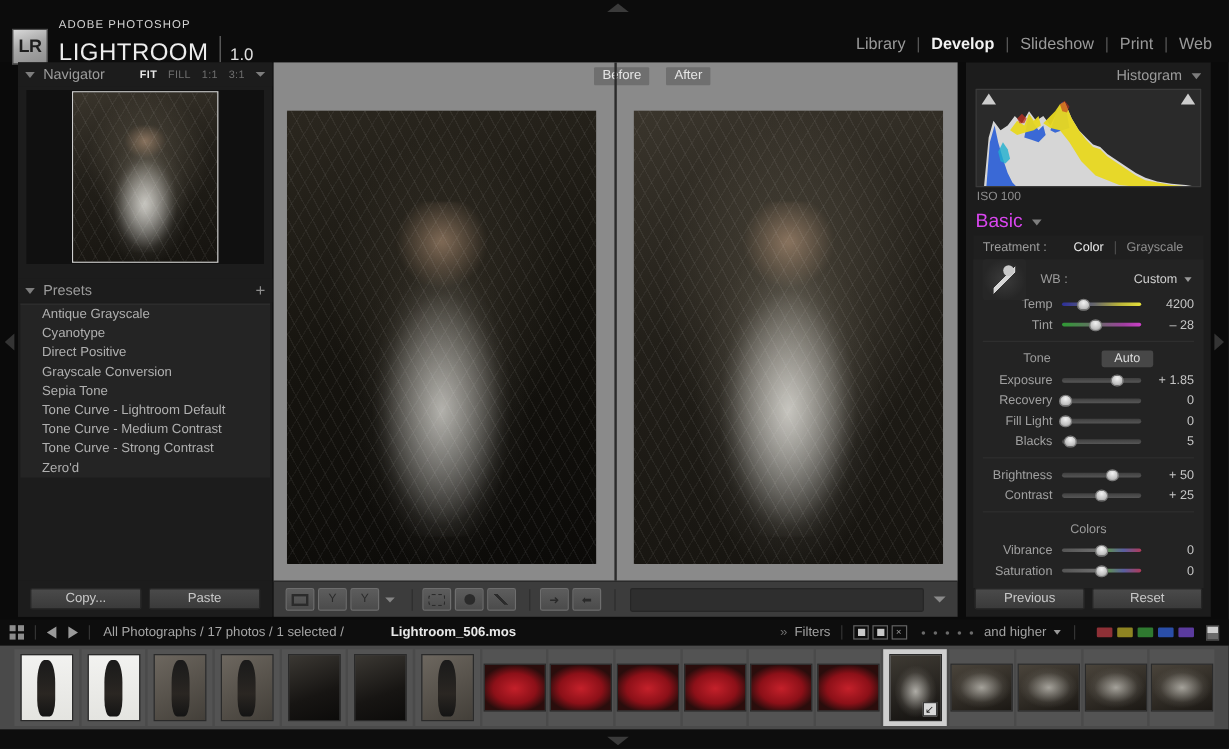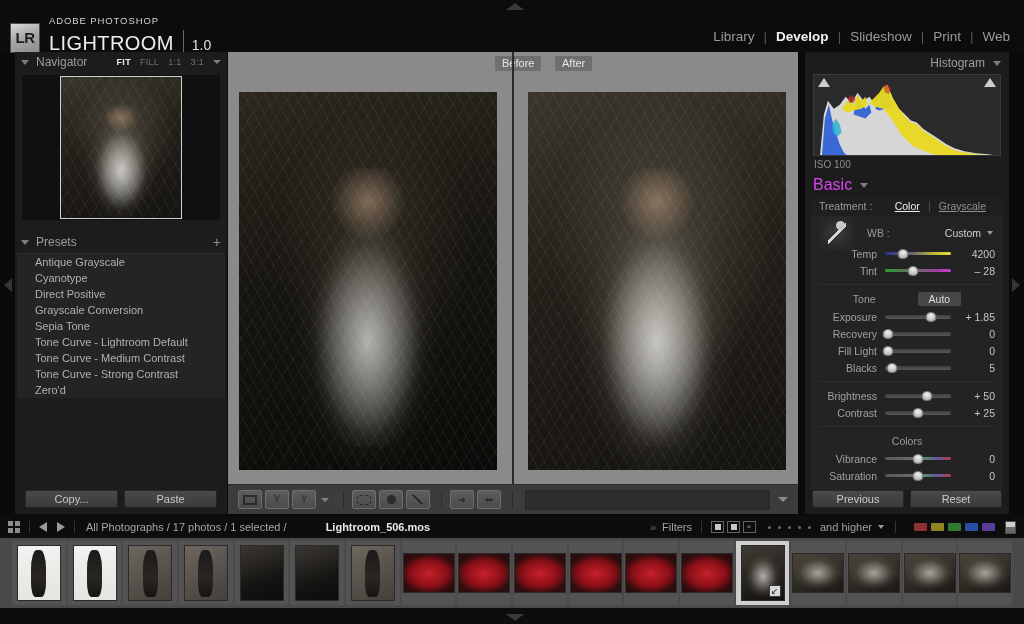--- a/index.html
+++ b/index.html
@@ -248,21 +248,21 @@
     background: radial-gradient(circle at 50% 30%, #f2f2f2 0%, #c4c4c4 60%, #8f8f8f 100%);
     border-radius: 50% 50% 45% 45%;
     border: 1px solid #7a7a7a;
   }
   .treat-row {
     display: flex; align-items: center; height: 20px; padding: 0 8px;
     background: #1f1f1f; margin: 0 6px;
   }
   .treat-lbl { color: #9b9b9b; font-size: 10.5px; }
   .treat-opts { margin-left: auto; display: flex; align-items: center; gap: 0; }
-  .treat-opt { color: #8f8f8f; font-size: 10.5px; padding: 0 9px; cursor: pointer; text-decoration: underline; }
+  .treat-opt { color: #8f8f8f; font-size: 10.5px; padding: 0 9px; cursor: pointer; }
   .treat-opt.active { color: #ededed; }
   .treat-div { width: 1px; height: 11px; background: #4a4a4a; }
   .wb-row { display: flex; align-items: center; height: 24px; padding: 0 8px; }
   .eyedropper {
     width: 36px; height: 34px; margin-right: 2px; position: relative;
     background: radial-gradient(circle at 50% 50%, #3b3b3b 0%, #262626 70%);
     border-radius: 3px;
   }
   .ed-glyph {
     position: absolute; left: 9px; top: 5px; width: 18px; height: 24px;

